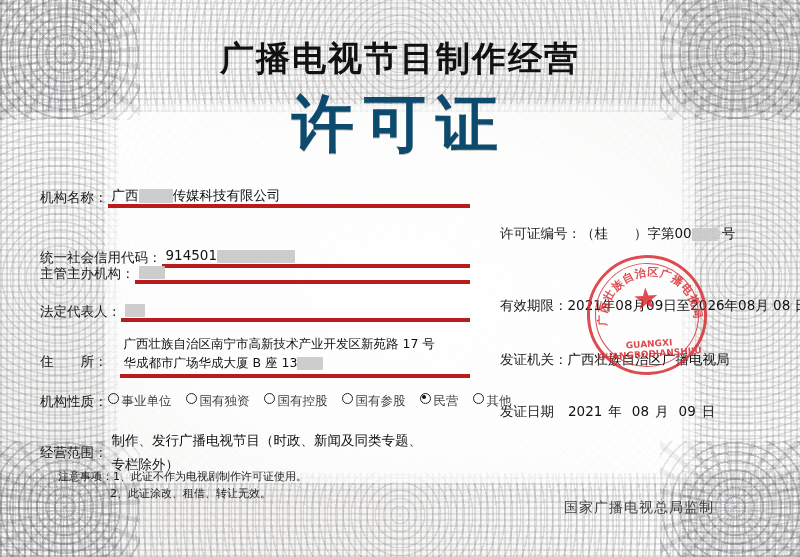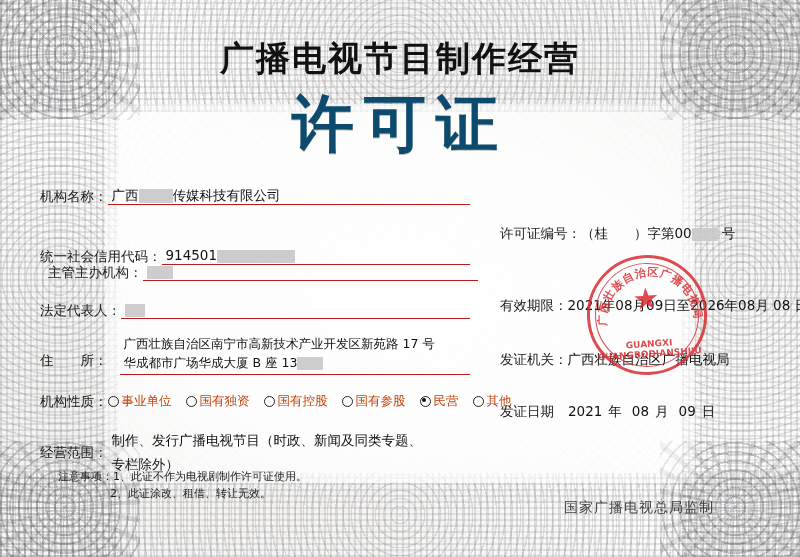--- a/index.html
+++ b/index.html
@@ -124,21 +124,21 @@
     color: #111111;
     line-height: 18px;
     white-space: nowrap;
   }
   .val-addr {
     white-space: normal;
     line-height: 19px;
     font-size: 12.5px;
   }
   .ul {
-    border-bottom: 1px solid #b91c1c;
+    border-bottom: 4px solid #b91c1c;
   }
 
   
   .redact {
     display: inline-block;
     background: #c9c9c9;
     border-radius: 1px;
     vertical-align: middle;
     opacity: 0.92;
   }
@@ -148,25 +148,24 @@
   .r4 { width: 20px; height: 13px; }
 
   
   .opts {
     display: flex;
     gap: 14px;
     align-items: center;
   }
   .opt {
     display: flex;
-    align-items: center;
     gap: 3px;
     font-family: "DejaVu Sans", "Liberation Sans", sans-serif;
     font-size: 12.5px;
-    color: #c2410c;
+    color: #404040;
     white-space: nowrap;
   }
   .box {
     width: 9px;
     height: 9px;
     border: 1px solid #222;
     border-radius: 50%;
     display: inline-block;
     position: relative;
   }
@@ -302,21 +301,21 @@
       </span>
     </div>
 
     <div class="row" style="left:0; top:54px; width:430px;margin-top:22px;">
       <span class="lbl">统一社会信用代码：</span>
       <span class="val ul" style="flex:1; padding-left:4px;">
         <span>914501</span><span class="redact r2"></span>
       </span>
     </div>
 
-    <div class="row" style="left:8px; top:92px; width:430px;">
+    <div class="row" style="left:0; top:92px; width:430px;">
       <span class="lbl">主管主办机构：</span>
       <span class="val ul" style="flex:1; padding-left:4px;">
         <span class="redact r3"></span>
       </span>
     </div>
 
     <div class="row" style="left:0; top:130px; width:430px;">
       <span class="lbl">法定代表人：</span>
       <span class="val ul" style="flex:1; padding-left:4px;">
         <span class="redact r4"></span>

